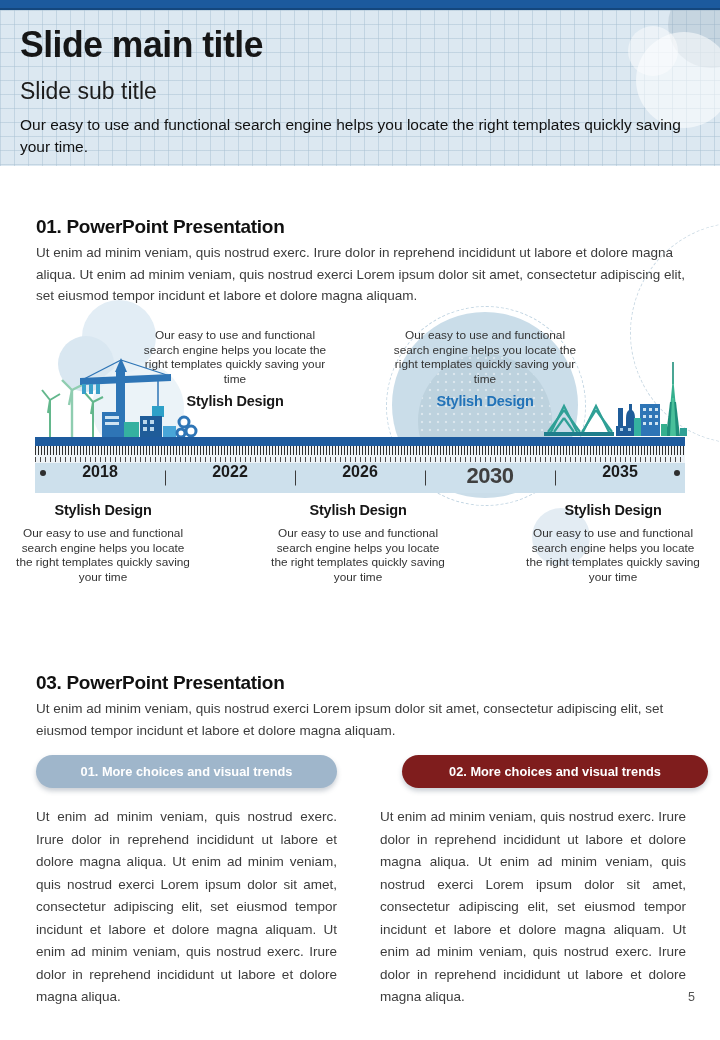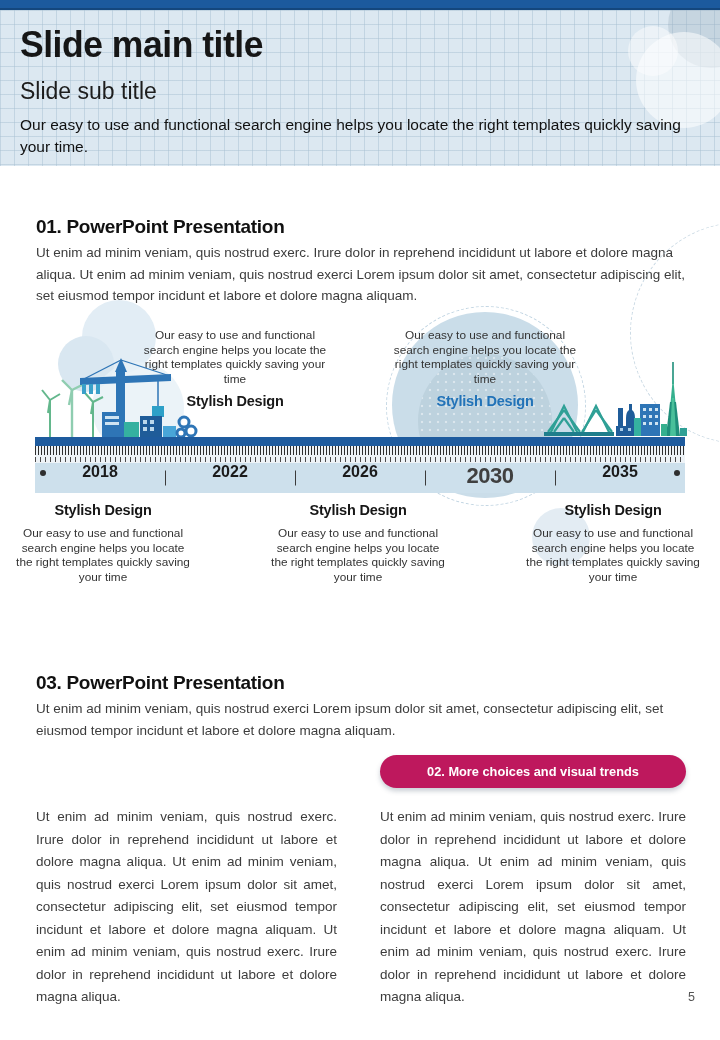--- a/index.html
+++ b/index.html
@@ -69,21 +69,21 @@
   
   .illus{position:absolute;}
   .il-left{left:38px;top:352px;width:160px;height:86px;}
   .il-right{left:542px;top:358px;width:150px;height:80px;}
   
   .pill{position:absolute;top:755px;height:33px;border-radius:17px;border:none;
         color:#fff;font-weight:bold;font-size:12.8px;font-family:"Liberation Sans",sans-serif;
         display:flex;align-items:center;justify-content:center;
         box-shadow:0 3px 5px rgba(60,80,100,.28);cursor:pointer;}
   .pill1{left:36px;width:301px;background:#9fb6cb;}
-  .pill2{left:380px;width:306px;background:#be185d;}
+  .pill2{left:402px;width:306px;background:#7f1d1d;}
   
   .col{position:absolute;top:806px;font-size:13.5px;line-height:1.67;color:#3c3c3c;
        text-align:justify;}
   .col1{left:36px;width:301px;} .col2{left:380px;width:306px;}
   .page-num{position:absolute;left:688px;top:990px;font-size:12.5px;color:#555;}
 </style>
 </head>
 <body>
 
 <div class="page">
@@ -232,19 +232,20 @@
     <p>Our easy to use and functional search engine helps you locate the right templates quickly saving your time</p>
   </div>
   <div class="tl-bot-block tbb3">
     <h4>Stylish Design</h4>
     <p>Our easy to use and functional search engine helps you locate the right templates quickly saving your time</p>
   </div>
 
   <div class="sec-heading" style="top:672px;">03. PowerPoint Presentation</div>
   <div class="sec-body" style="top:698px;">Ut enim ad minim veniam, quis nostrud exerci  Lorem ipsum dolor sit amet, consectetur adipiscing elit, set eiusmod tempor incidunt et labore et dolore magna aliquam.</div>
 
+  <button class="pill pill1">01. More choices and visual trends</button>
   <button class="pill pill2">02. More choices and visual trends</button>
 
   <div class="col col1">Ut enim ad minim veniam, quis nostrud exerc. Irure dolor in reprehend incididunt ut labore et dolore magna aliqua. Ut enim ad minim veniam, quis nostrud exerci  Lorem ipsum dolor sit amet, consectetur adipiscing elit, set eiusmod tempor incidunt et labore et dolore magna aliquam. Ut enim ad minim veniam, quis nostrud exerc. Irure dolor in reprehend incididunt ut labore et dolore magna aliqua.</div>
   <div class="col col2">Ut enim ad minim veniam, quis nostrud exerc. Irure dolor in reprehend incididunt ut labore et dolore magna aliqua. Ut enim ad minim veniam, quis nostrud exerci  Lorem ipsum dolor sit amet, consectetur adipiscing elit, set eiusmod tempor incidunt et labore et dolore magna aliquam. Ut enim ad minim veniam, quis nostrud exerc. Irure dolor in reprehend incididunt ut labore et dolore magna aliqua.</div>
 
   <div class="page-num">5</div>
 </div>
 
 </body></html>

